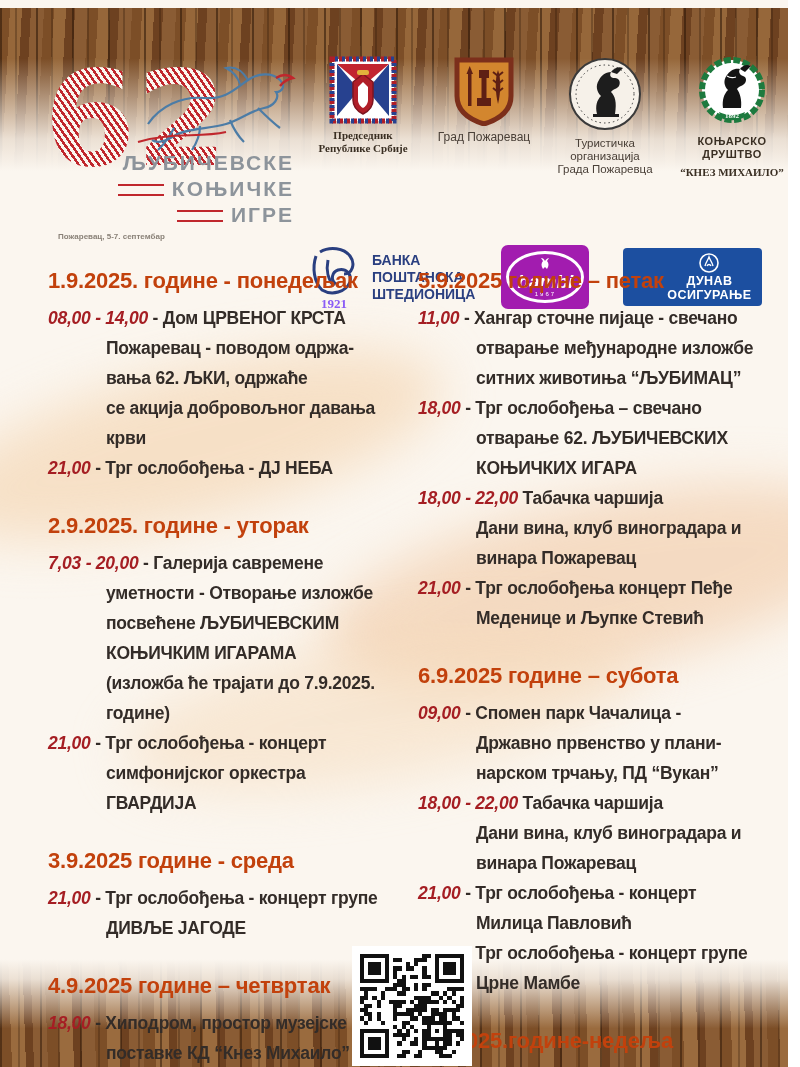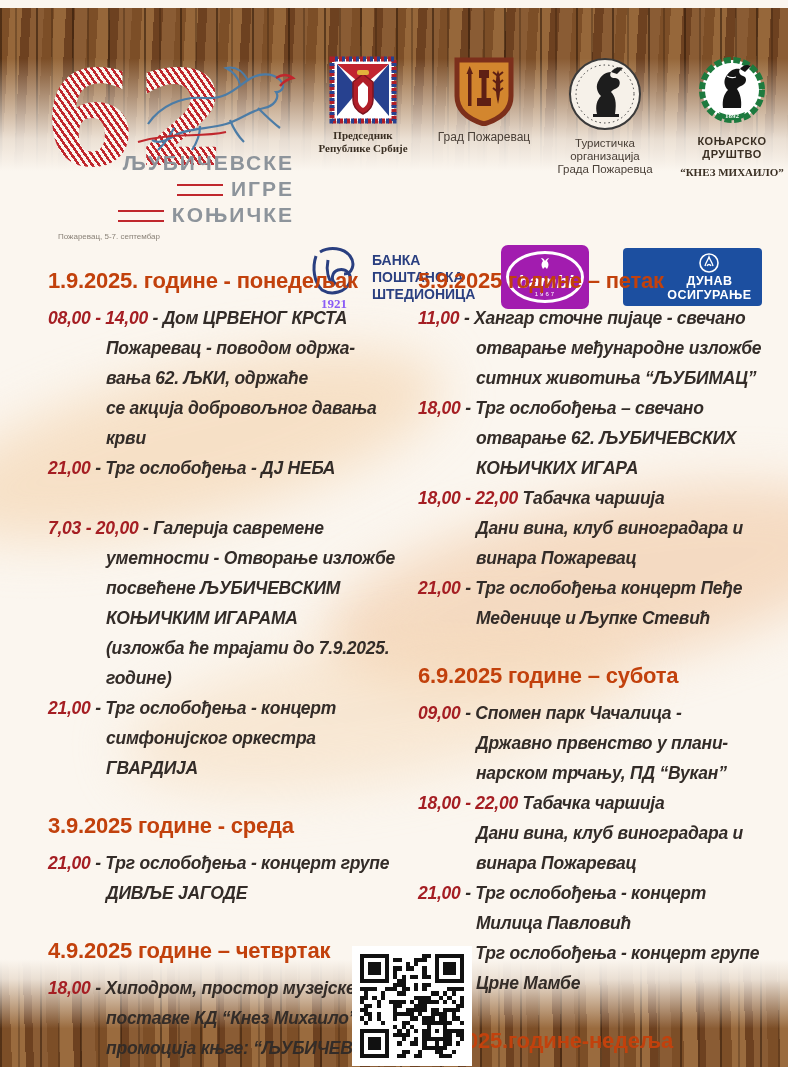--- a/index.html
+++ b/index.html
@@ -36,21 +36,21 @@
   .num62{position:absolute;left:0;top:-12px;font-size:132px;line-height:150px;font-weight:bold;
          font-family:"DejaVu Sans",sans-serif;color:#c0272d;
          background:repeating-linear-gradient(55deg,#c0272d 0 2.5px,#fbf6ef 2.5px 5.5px);
          -webkit-background-clip:text;background-clip:text;-webkit-text-fill-color:transparent;}
   .horse-svg{position:absolute;left:86px;top:2px;}
   .logo-title{position:absolute;right:0;top:94px;text-align:right;color:#8d949b;font-weight:bold;
               font-size:21px;line-height:26px;letter-spacing:2px;}
   .logo-title .tl{display:block;position:relative;}
   .tl .rl{display:inline-block;vertical-align:middle;width:46px;height:8px;margin-right:8px;
           border-top:2px solid #c0272d;border-bottom:2px solid #c0272d;}
-  .logo-sub{position:absolute;left:14px;top:176px;font-size:8px;color:#8a8278;font-weight:normal;}
+  .logo-sub{position:absolute;left:14px;top:176px;font-size:8px;color:#8a8278;font-weight:bold;}
   
   .row2{display:flex;align-items:center;margin:14px 0 0 306px;}
   .bank{display:flex;align-items:center;margin-right:26px;}
   .bank .mono{display:flex;flex-direction:column;align-items:center;margin-right:10px;}
   .bank .y1921{font-family:"Liberation Serif",serif;font-weight:bold;color:#8b5cf6;font-size:13px;margin-top:-2px;}
   .bank .bank-cap{color:#2a3f80;font-weight:bold;font-size:14px;line-height:17px;white-space:pre-line;}
   .bambi{width:88px;height:64px;background:#a21caf;border-radius:7px;display:flex;align-items:center;
          justify-content:center;margin-right:34px;}
   .bambi .oval{width:72px;height:46px;border:3px solid #fff;border-radius:50%;display:flex;flex-direction:column;
          align-items:center;justify-content:center;}
@@ -61,21 +61,21 @@
          align-items:center;justify-content:center;padding-left:33px;}
   .dunav .dcap{color:#fff;font-weight:bold;font-size:12.5px;line-height:14px;text-align:center;white-space:pre-line;letter-spacing:.4px;}
   
   .columns{position:absolute;left:48px;top:268px;width:722px;display:flex;gap:18px;}
   .col{width:352px;}
   .day{margin-top:30px;}
   .day:first-child{margin-top:0;}
   .day-header{margin:0 0 9px;font-size:22px;font-weight:bold;color:#c2410c;letter-spacing:-.2px;}
   .event{margin:0;font-size:17.5px;font-weight:bold;line-height:30px;color:#332c28;
          padding-left:58px;text-indent:-58px;letter-spacing:-.25px;}
-  .event .etext{white-space:pre-line;font-style:italic;}
+  .event .etext{white-space:pre-line;}
   .time{color:#a51e23;font-style:italic;}
   
   .qr{position:absolute;left:352px;top:946px;width:104px;height:104px;background:#fff;padding:8px;}
   .qr svg{display:block;width:104px;height:104px;}
 </style>
 </head>
 <body>
 
 <div class="poster">
   <div class="wood wood-top"></div>
@@ -91,22 +91,22 @@
         <div class="num62">62</div>
         <svg class="horse-svg" width="168" height="96" viewBox="0 0 168 96">
           <path d="M18 66 C30 48 52 38 74 40 C96 42 106 30 118 22 C128 15 142 14 150 22 C156 28 152 34 146 34 C150 40 144 48 134 50 C120 53 110 62 96 66 C80 71 56 70 44 78 C36 83 28 86 22 82" fill="none" stroke="#4c7ca6" stroke-width="2.2"></path>
           <path d="M44 70 C40 78 34 86 28 92 M70 68 C70 78 66 86 62 92 M100 62 C104 72 108 78 114 84 M128 50 C136 58 142 64 150 70" fill="none" stroke="#4c7ca6" stroke-width="2.2"></path>
           <path d="M118 22 C112 12 104 8 96 10 C104 14 108 20 110 26" fill="none" stroke="#4c7ca6" stroke-width="2"></path>
           <path d="M146 20 C152 16 158 16 163 20 C158 21 153 24 150 28" fill="none" stroke="#c0272d" stroke-width="2.4"></path>
           <path d="M8 84 C40 74 70 80 96 74" fill="none" stroke="#c0272d" stroke-width="2"></path>
         </svg>
         <div class="logo-title">
             <span class="tl">ЉУБИЧЕВСКЕ</span>
+            <span class="tl"><span class="rl"></span>КОЊИЧКЕ</span>
             <span class="tl"><span class="rl"></span>ИГРЕ</span>
-            <span class="tl"><span class="rl"></span>КОЊИЧКЕ</span>
           </div>
         <div class="logo-sub">Пожаревац, 5-7. септембар</div>
       </div>
 
       <figure class="sponsor" style="width:118px">
         <svg width="68" height="68" viewBox="0 0 68 68">
           <rect x="3" y="3" width="62" height="62" fill="#ffffff" stroke="#b01e28" stroke-width="5" stroke-dasharray="4 3"></rect>
           <rect x="3" y="3" width="62" height="62" fill="none" stroke="#27418f" stroke-width="5" stroke-dasharray="3 4" stroke-dashoffset="4"></rect>
           <polygon points="8,8 60,8 34,30" fill="#c22430"></polygon>
           <polygon points="8,8 8,60 30,34" fill="#27418f"></polygon>
@@ -204,20 +204,21 @@
         <section class="day">
           <h2 class="day-header">1.9.2025. године - понедељак</h2>
           <p class="event"><span class="time">08,00 - 14,00</span> <span class="etext">- Дом ЦРВЕНОГ КРСТА
 Пожаревац - поводом одржа-
 вања 62. ЉКИ, одржаће
 се акција добровољног давања
 крви</span></p>
           <p class="event"><span class="time">21,00</span> <span class="etext">- Трг ослобођења - ДЈ НЕБА</span></p>
         </section>
         <section class="day">
+          <h2 class="day-header">2.9.2025. године - уторак</h2>
           <p class="event"><span class="time">7,03 - 20,00</span> <span class="etext">- Галерија савремене
 уметности - Отворање изложбе
 посвећене ЉУБИЧЕВСКИМ
 КОЊИЧКИМ ИГАРАМА
 (изложба ће трајати до 7.9.2025.
 године)</span></p>
           <p class="event"><span class="time">21,00</span> <span class="etext">- Трг ослобођења - концерт
 симфонијског оркестра ГВАРДИЈА</span></p>
         </section>
         <section class="day">

